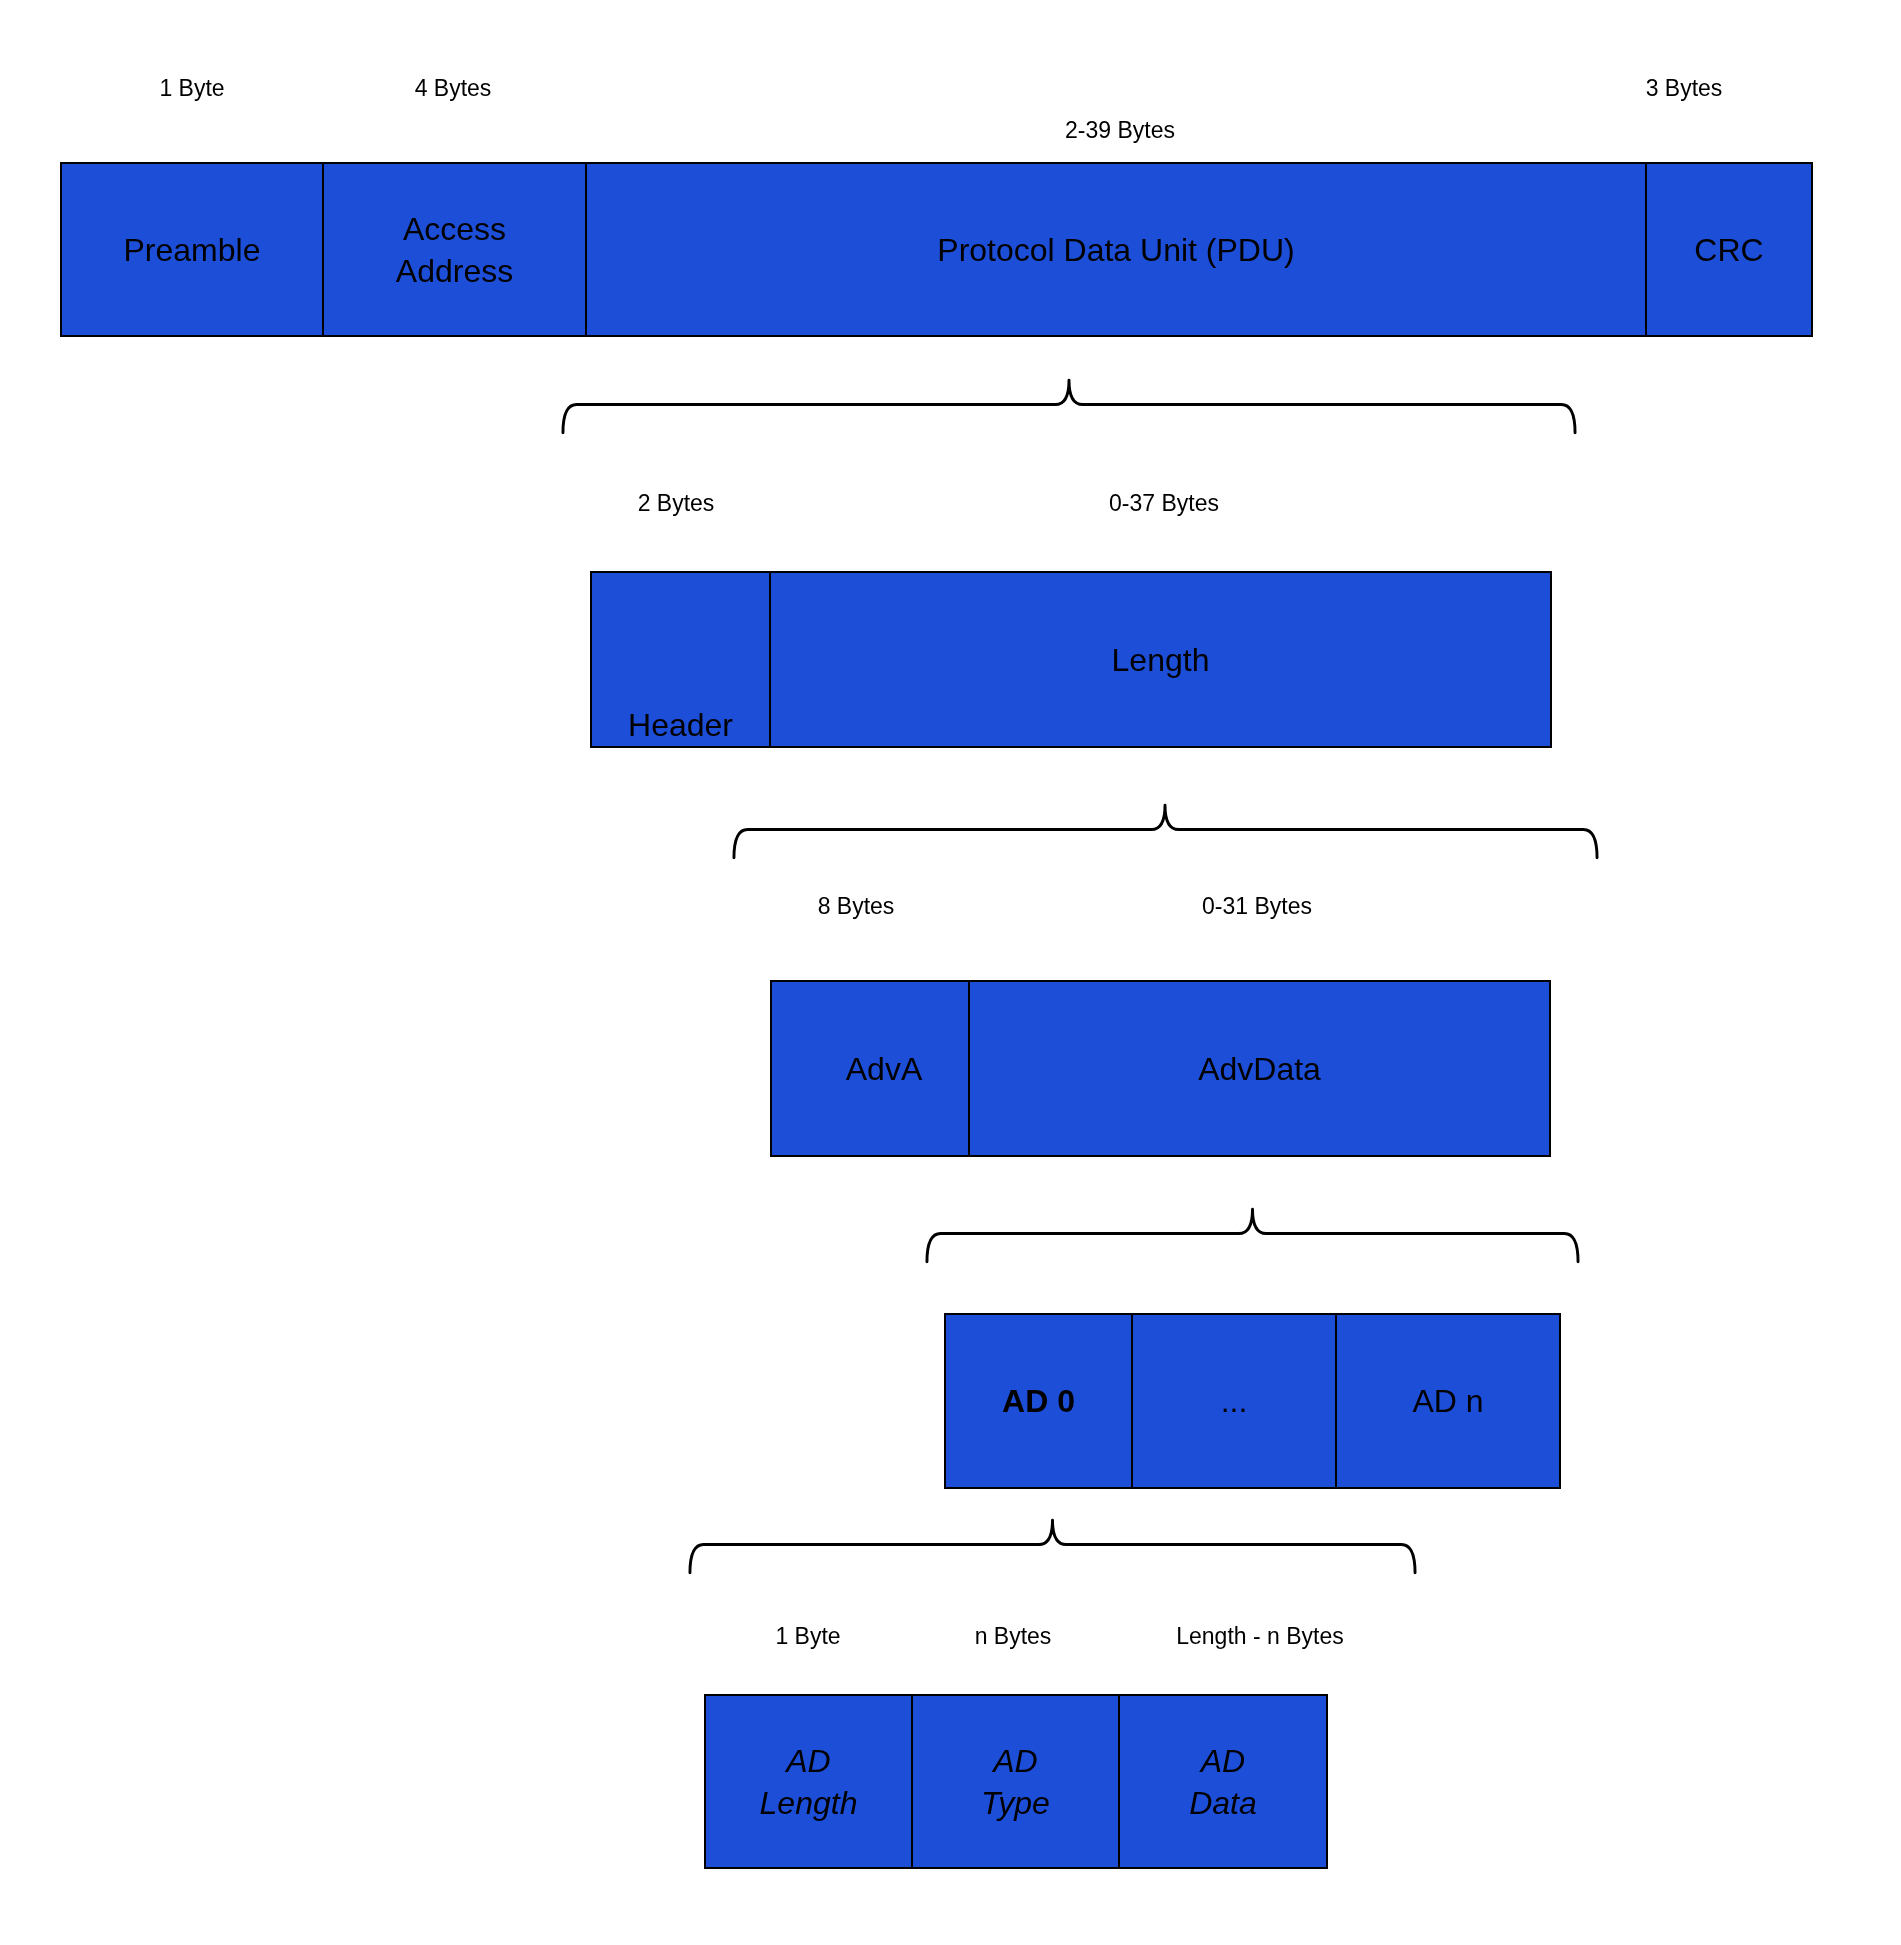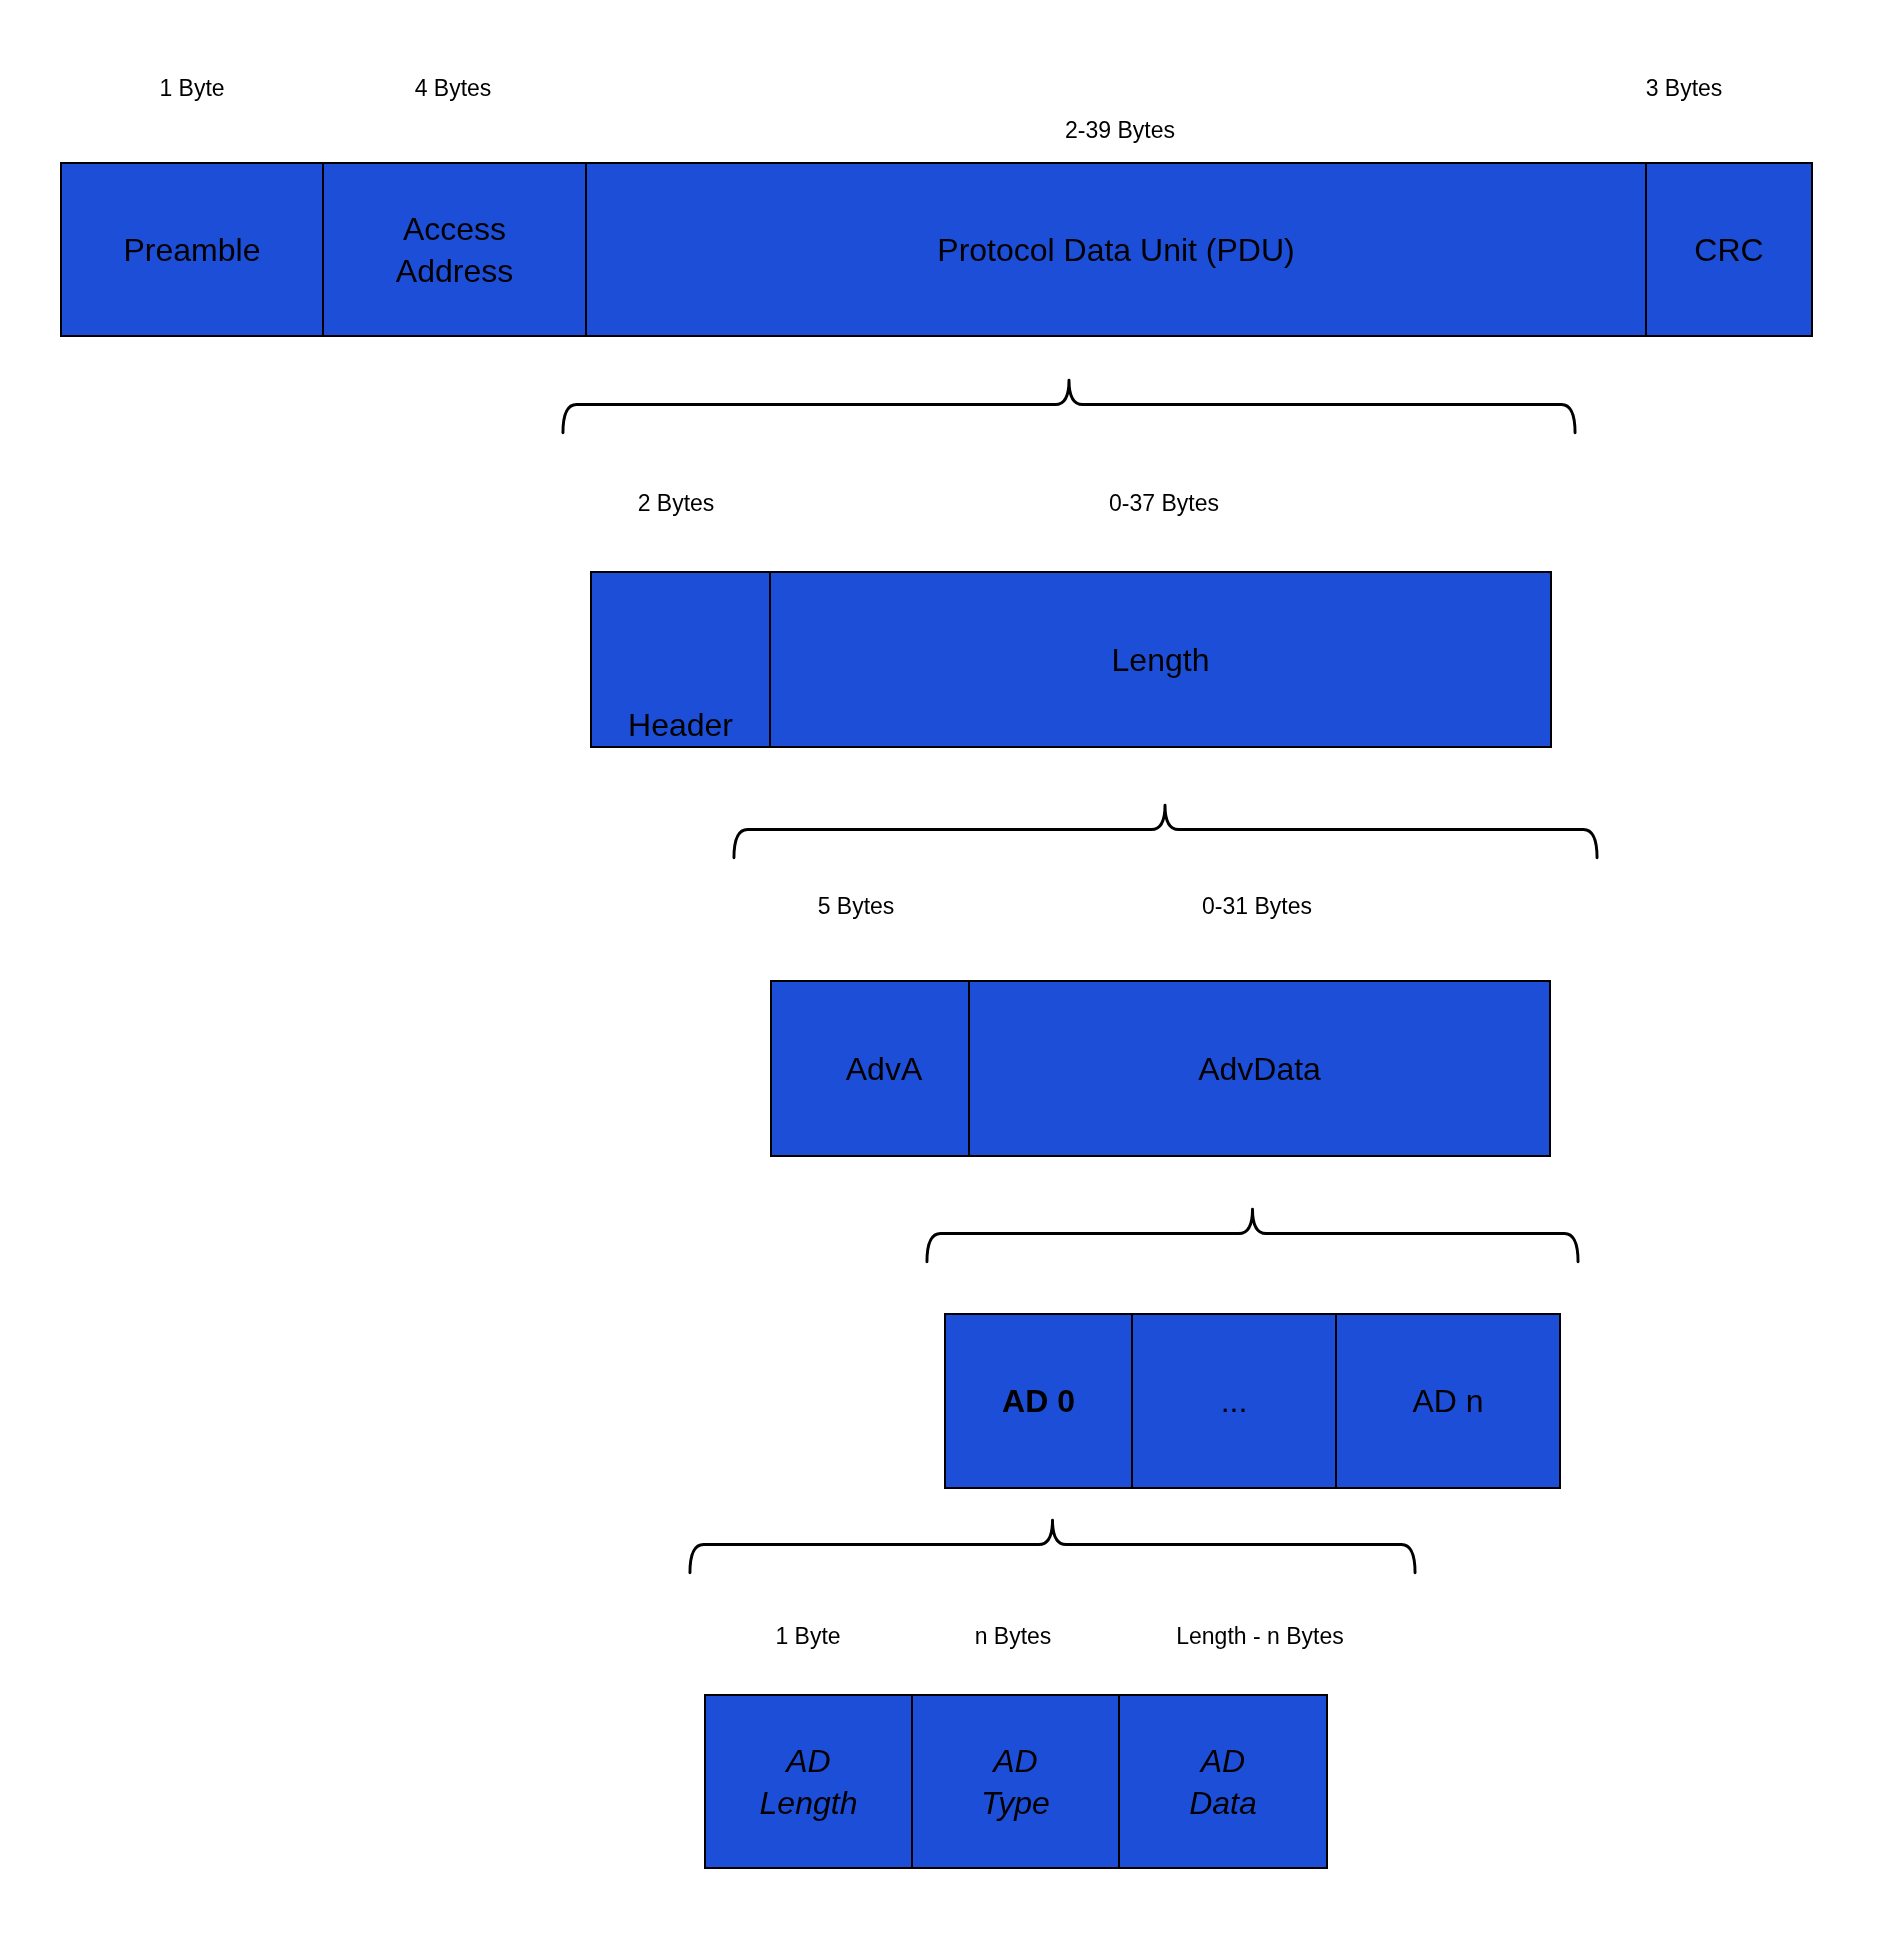--- a/index.html
+++ b/index.html
@@ -103,21 +103,21 @@
     </div>
     <div class="cell grow">
       <span class="cell-label">Length</span>
     </div>
   </div>
 
   <svg class="brace" style="left:732px; top:803px;" width="867" height="57" viewBox="0 0 889 58">
     <path d="M 2 56 Q 2 27 16 27 L 430 27 Q 444 27 444 2 Q 444 27 458 27 L 873 27 Q 887 27 887 56"></path>
   </svg>
 
-  <div class="size-label" style="left:856px; top:888px;">5 Bytes</div>
+  <div class="size-label" style="left:856px; top:888px;">8 Bytes</div>
   <div class="size-label" style="left:1257px; top:888px;">0-31 Bytes</div>
 
   <div class="box-row" style="left:770px; top:980px; width:781px; height:177px;padding-left:28px;">
     <div class="cell" style="width:168px;">
       <span class="cell-label">AdvA</span>
     </div>
     <div class="cell grow">
       <span class="cell-label">AdvData</span>
     </div>
   </div>

